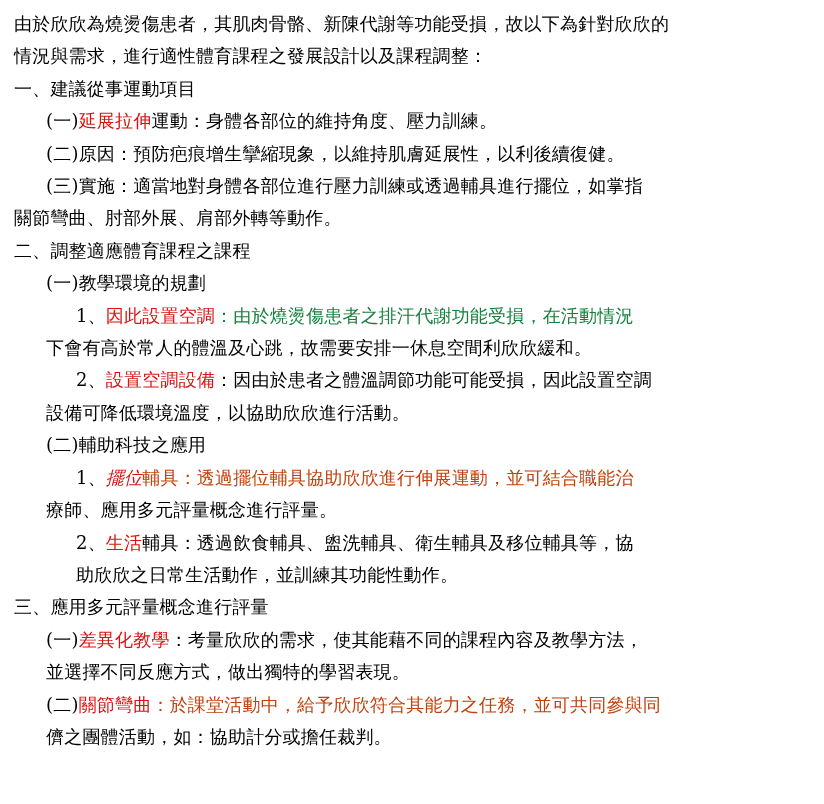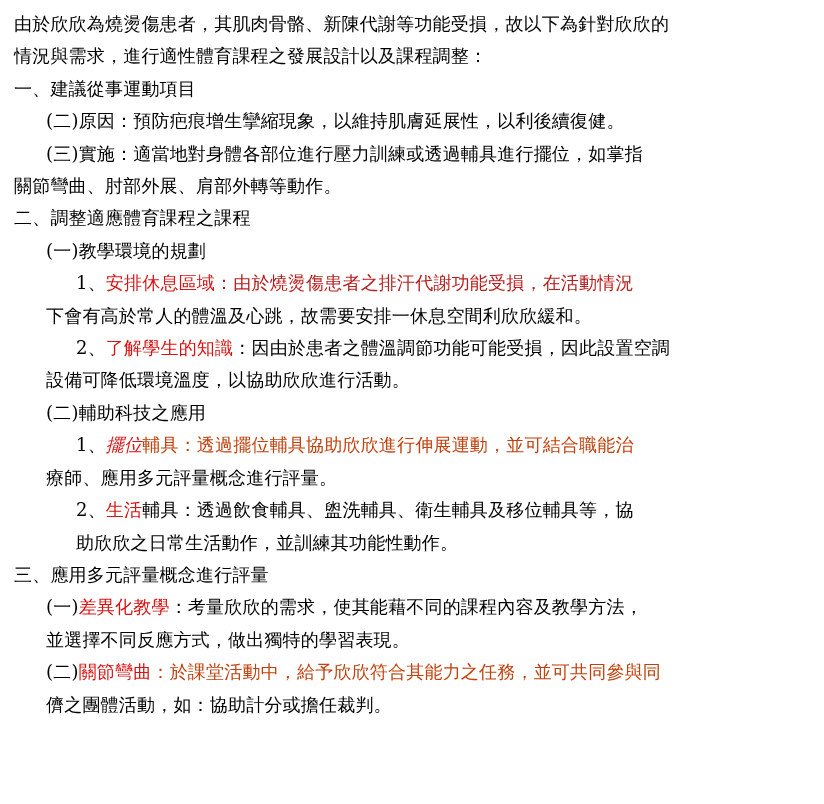--- a/index.html
+++ b/index.html
@@ -34,28 +34,29 @@
   .seg { display: inline; }
 </style>
 </head>
 <body>
 
 <div class="page">
   <div id="doc-body">
       <div class="line indent-0"><span class="seg blk" style="color: rgb(0, 0, 0);">由於欣欣為燒燙傷患者，其肌肉骨骼、新陳代謝等功能受損，故以下為針對欣欣的</span></div>
       <div class="line indent-0"><span class="seg blk" style="color: rgb(0, 0, 0);">情況與需求，進行適性體育課程之發展設計以及課程調整：</span></div>
       <div class="line indent-0"><span class="seg blk" style="color: rgb(0, 0, 0);">一、建議從事運動項目</span></div>
+      <div class="line indent-1"><span class="seg blk" style="color: rgb(0, 0, 0);">(一)</span><span class="seg red" style="color: rgb(216, 19, 19);">延展拉伸</span><span class="seg blk" style="color: rgb(0, 0, 0);">運動：身體各部位的維持角度、壓力訓練。</span></div>
       <div class="line indent-1"><span class="seg blk" style="color: rgb(0, 0, 0);">(二)原因：預防疤痕增生攣縮現象，以維持肌膚延展性，以利後續復健。</span></div>
       <div class="line indent-1"><span class="seg blk" style="color: rgb(0, 0, 0);">(三)實施：適當地對身體各部位進行壓力訓練或透過輔具進行擺位，如掌指</span></div>
       <div class="line indent-0"><span class="seg blk" style="color: rgb(0, 0, 0);">關節彎曲、肘部外展、肩部外轉等動作。</span></div>
       <div class="line indent-0"><span class="seg blk" style="color: rgb(0, 0, 0);">二、調整適應體育課程之課程</span></div>
       <div class="line indent-1"><span class="seg blk" style="color: rgb(0, 0, 0);">(一)教學環境的規劃</span></div>
-      <div class="line indent-2"><span class="seg blk" style="color: rgb(0, 0, 0);">1、</span><span class="seg red" style="color: rgb(216, 19, 19);">安排休息區域</span><span class="seg blk" style="color: #b91c1c;">：由於燒燙傷患者之排汗代謝功能受損，在活動情況</span></div>
+      <div class="line indent-2"><span class="seg blk" style="color: rgb(0, 0, 0);">1、</span><span class="seg red" style="color: rgb(216, 19, 19);">因此設置空調</span><span class="seg blk" style="color: #15803d;">：由於燒燙傷患者之排汗代謝功能受損，在活動情況</span></div>
       <div class="line indent-1"><span class="seg blk" style="color: rgb(0, 0, 0);">下會有高於常人的體溫及心跳，故需要安排一休息空間利欣欣緩和。</span></div>
-      <div class="line indent-2"><span class="seg blk" style="color: rgb(0, 0, 0);">2、</span><span class="seg red" style="color: rgb(216, 19, 19);">了解學生的知識</span><span class="seg blk" style="color: rgb(0, 0, 0);">：因由於患者之體溫調節功能可能受損，因此設置空調</span></div>
+      <div class="line indent-2"><span class="seg blk" style="color: rgb(0, 0, 0);">2、</span><span class="seg red" style="color: rgb(216, 19, 19);">設置空調設備</span><span class="seg blk" style="color: rgb(0, 0, 0);">：因由於患者之體溫調節功能可能受損，因此設置空調</span></div>
       <div class="line indent-1"><span class="seg blk" style="color: rgb(0, 0, 0);">設備可降低環境溫度，以協助欣欣進行活動。</span></div>
       <div class="line indent-1"><span class="seg blk" style="color: rgb(0, 0, 0);">(二)輔助科技之應用</span></div>
       <div class="line indent-2"><span class="seg blk" style="color: rgb(0, 0, 0);">1、</span><span class="seg red" style="color: rgb(216, 19, 19); font-style: italic;">擺位</span><span class="seg blk" style="color: #c2410c;">輔具：透過擺位輔具協助欣欣進行伸展運動，並可結合職能治</span></div>
       <div class="line indent-1"><span class="seg blk" style="color: rgb(0, 0, 0);">療師、應用多元評量概念進行評量。</span></div>
       <div class="line indent-2"><span class="seg blk" style="color: rgb(0, 0, 0);">2、</span><span class="seg red" style="color: rgb(216, 19, 19);">生活</span><span class="seg blk" style="color: rgb(0, 0, 0);">輔具：透過飲食輔具、盥洗輔具、衛生輔具及移位輔具等，協</span></div>
       <div class="line indent-2"><span class="seg blk" style="color: rgb(0, 0, 0);">助欣欣之日常生活動作，並訓練其功能性動作。</span></div>
       <div class="line indent-0"><span class="seg blk" style="color: rgb(0, 0, 0);">三、應用多元評量概念進行評量</span></div>
       <div class="line indent-1"><span class="seg blk" style="color: rgb(0, 0, 0);">(一)</span><span class="seg red" style="color: rgb(216, 19, 19);">差異化教學</span><span class="seg blk" style="color: rgb(0, 0, 0);">：考量欣欣的需求，使其能藉不同的課程內容及教學方法，</span></div>
       <div class="line indent-1"><span class="seg blk" style="color: rgb(0, 0, 0);">並選擇不同反應方式，做出獨特的學習表現。</span></div>
       <div class="line indent-1"><span class="seg blk" style="color: rgb(0, 0, 0);">(二)</span><span class="seg red" style="color: rgb(216, 19, 19);">關節彎曲</span><span class="seg blk" style="color: #c2410c;">：於課堂活動中，給予欣欣符合其能力之任務，並可共同參與同</span></div>

